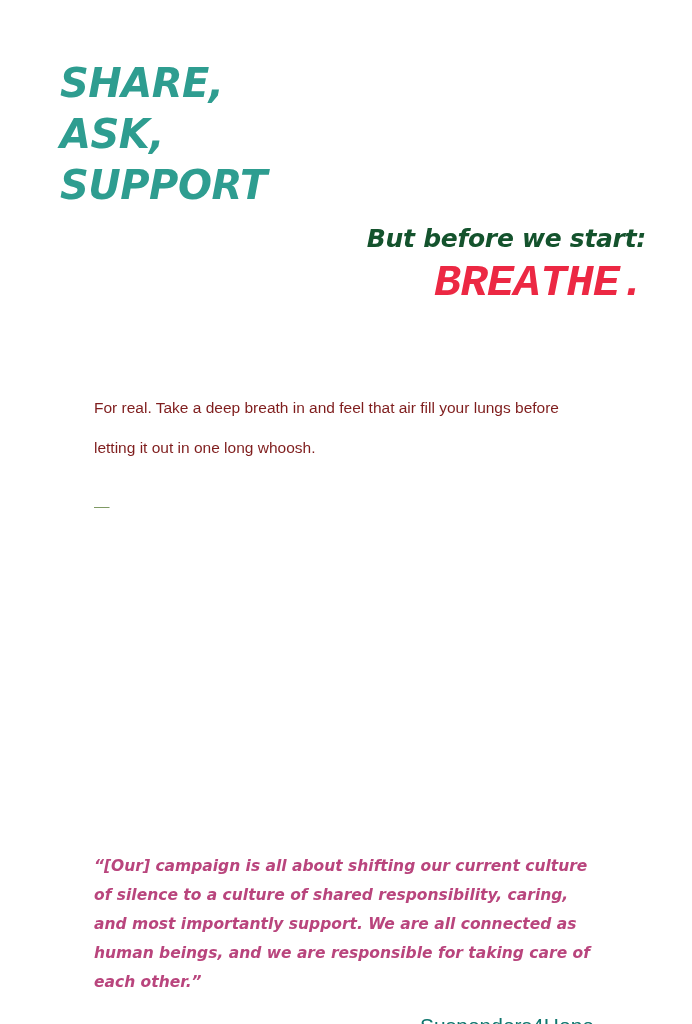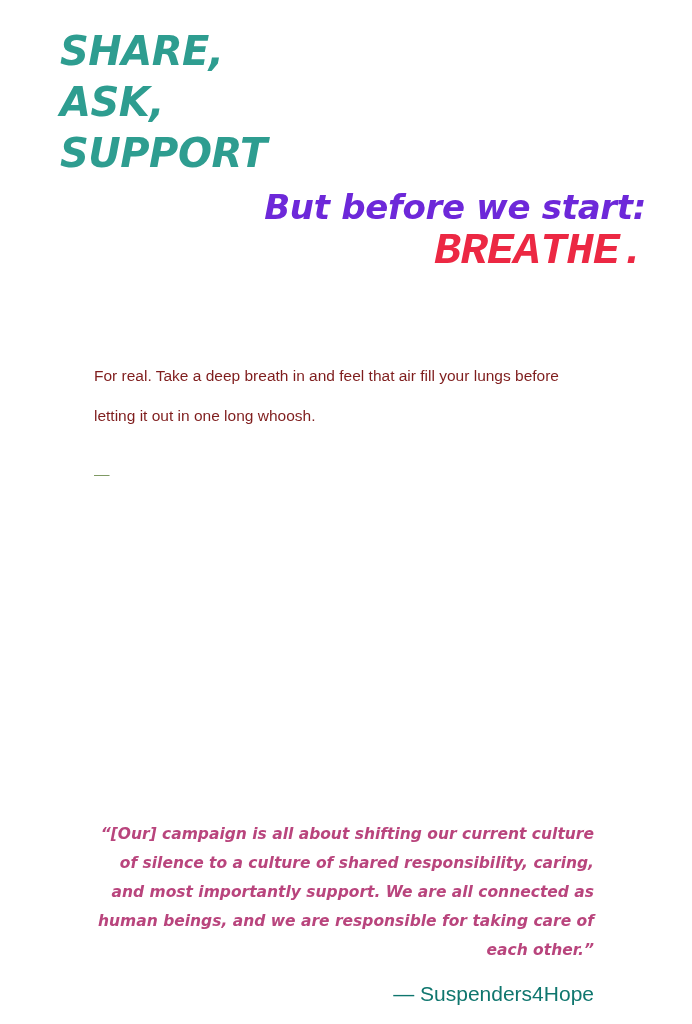--- a/index.html
+++ b/index.html
@@ -13,20 +13,21 @@
     font-family: "Liberation Sans", sans-serif;
     overflow: hidden;
     position: relative;
   }
 
   .page {
     position: relative;
     width: 692px;
     height: 896px;
     box-sizing: border-box;
+    margin-top: 32px;
   }
 
   
   .headline {
     position: absolute;
     left: 60px;
     top: 26px;
     width: 420px;
   }
   .headline-line {
@@ -46,23 +47,23 @@
     position: absolute;
     right: 46px;
     top: 188px;
     text-align: right;
     width: 420px;
   }
   .subhead-small {
     font-family: "DejaVu Sans", sans-serif;
     font-weight: 700;
     font-style: italic;
-    font-size: 34px;
+    font-size: 25px;
     line-height: 38px;
-    color: #6d28d9;
+    color: #14532d;
     letter-spacing: -0.3px;
     white-space: nowrap;
   }
   .subhead-big {
     font-family: Liberation Mono, monospace;
     font-weight: 700;
     font-style: italic;
     font-size: 45px;
     line-height: 52px;
     color: #ec2843;
@@ -102,21 +103,20 @@
     width: 500px;
   }
   .quote-text {
     color: #b9457d;
     font-family: "DejaVu Sans", sans-serif;
     font-weight: 700;
     font-style: italic;
     font-size: 15.5px;
     line-height: 29px;
     margin: 0;
-    text-align: right;
   }
   .quote-attrib {
     margin-top: 16px;
     text-align: right;
     color: #0f766e;
     font-family: "Liberation Sans", sans-serif;
     font-size: 21px;
     line-height: 26px;
   }
 </style>

